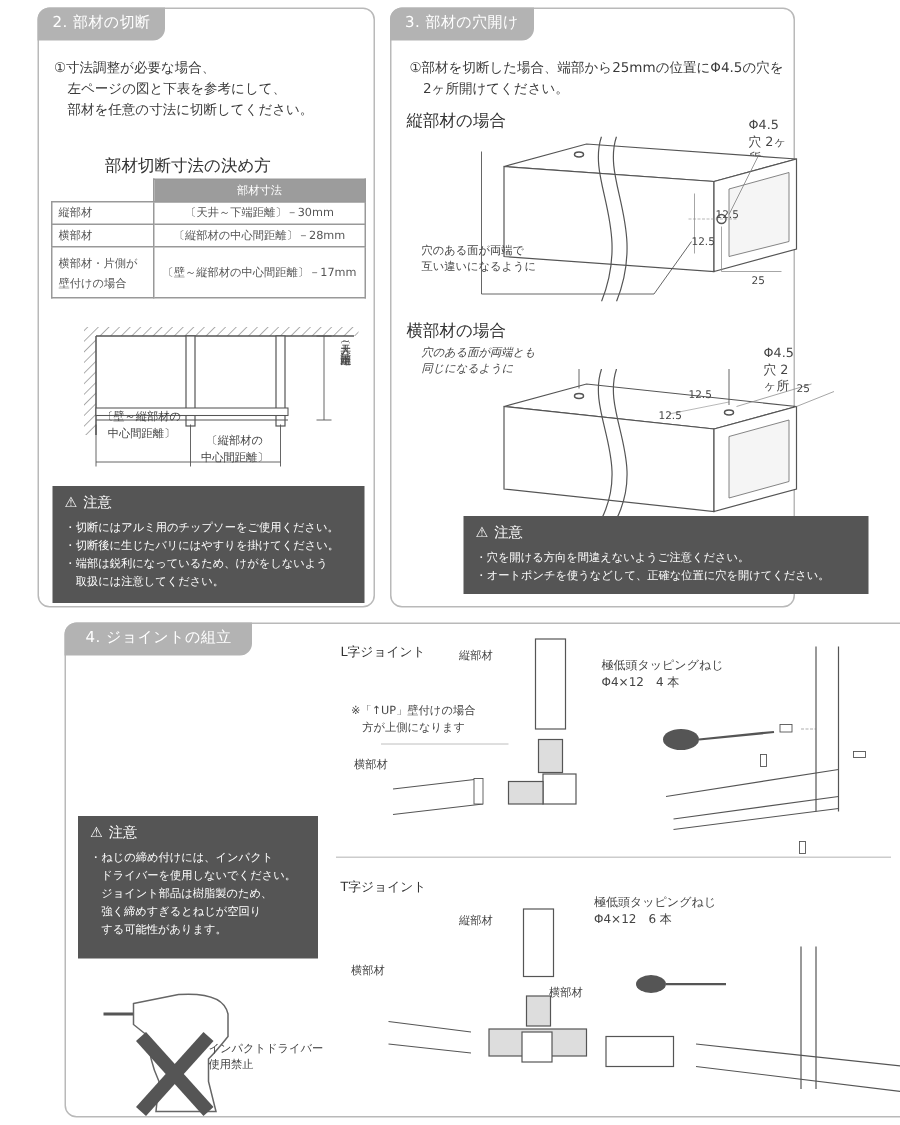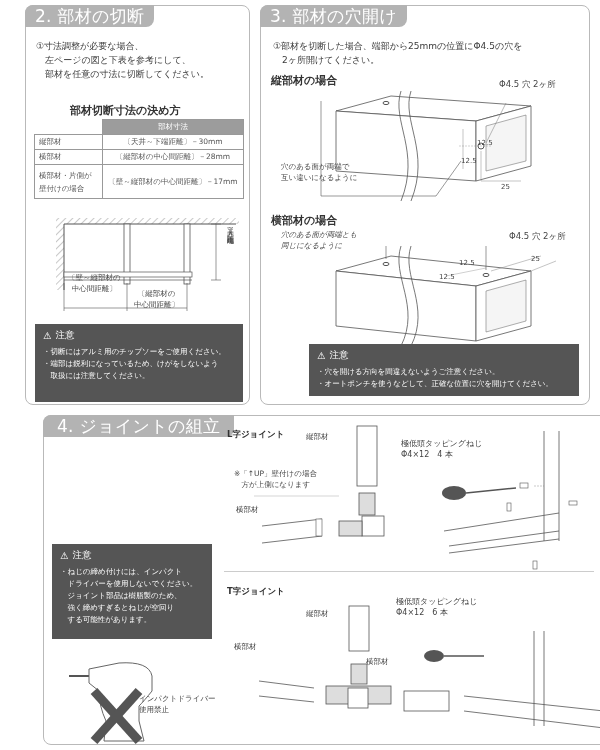--- a/index.html
+++ b/index.html
@@ -1,20 +1,20 @@
 <!DOCTYPE html>
 <html><head>
 <meta charset="utf-8">
 <style>
   * { box-sizing: border-box; margin: 0; padding: 0; }
   body { width: 600px; height: 750px; background: #ffffff; font-family: "DejaVu Sans", sans-serif; color: #3a3a3a; position: relative; overflow: hidden; }
   .panel { position: absolute; border: 1px solid #b9b9b9; border-radius: 8px; background: #fff; }
-  .tab { position: absolute; left: -1px; top: -1px; background: #b3b3b3; color: #fff; font-size: 17px; padding: 4px 10px; border-radius: 8px 0 8px 0; height: 22px; line-height: 14px; letter-spacing: 0.3px; }
+  .tab { position: absolute; left: -1px; top: -1px; background: #b3b3b3; color: #fff; font-size: 10px; padding: 4px 10px; border-radius: 8px 0 8px 0; height: 22px; line-height: 14px; letter-spacing: 0.3px; }
   .txt { position: absolute; font-size: 9px; line-height: 14px; color: #3a3a3a; white-space: pre-line; }
-  .h { position: absolute; font-size: 11px; font-weight: bold; color: #333; }
+  .h { position: absolute; font-size: 11px; font-weight: normal; color: #333; }
   .label { position: absolute; font-size: 7.5px; color: #444; white-space: pre-line; line-height: 11px; }
   table.cut { position: absolute; border-collapse: collapse; font-size: 7.5px; color: #555; }
   table.cut td, table.cut th { border: 1px solid #999; padding: 2px 4px; height: 15px; }
   table.cut th { background: #9c9c9c; color: #fff; font-weight: normal; text-align: center; }
   table.cut td.val { text-align: center; }
   table.cut td.blank { border: none; }
   .warn { position: absolute; background: #555555; color: #fff; padding: 5px 8px; }
   .warn-title { font-size: 9.5px; display: flex; align-items: center; gap: 4px; margin-bottom: 4px; }
   .warn-item { font-size: 7.5px; line-height: 12px; white-space: pre-line; }
   svg { position: absolute; }
@@ -78,26 +78,27 @@
   <div class="label" style="left:108px;top:282px;text-align:center;">〔縦部材の
 中心間距離〕</div>
   <div class="label" style="left:198px;top:218px;writing-mode:vertical-rl;font-size:7px;">〔天井～下端距離〕</div>
 
   <div class="warn" style="left:9px;top:318px;width:208px;height:78px;">
     <div class="warn-title">
       <span>⚠</span>
       <span>注意</span>
     </div>
     <div class="warn-item">・切断にはアルミ用のチップソーをご使用ください。</div>
+    <div class="warn-item">・切断後に生じたバリにはやすりを掛けてください。</div>
     <div class="warn-item">・端部は鋭利になっているため、けがをしないよう
 　取扱には注意してください。</div>
   </div>
 </div>
 
-<div class="panel" style="left:260px;top:5px;width:330px;height:400px;">
+<div class="panel" style="left:260px;top:5px;width:270px;height:400px;">
   <div class="tab">3. 部材の穴開け</div>
   <div class="txt" style="left:12px;top:33px;width:310px;">①部材を切断した場合、端部から25mmの位置にΦ4.5の穴を
 　2ヶ所開けてください。</div>
 
   <div class="h" style="left:10px;top:67px;">縦部材の場合</div>
   <div class="label" style="left:238px;top:73px;font-size:8.5px;">Φ4.5 穴 2ヶ所</div>
 
   <svg style="left:30px;top:85px;" width="295" height="110" viewBox="0 0 295 110">
     <polygon points="45,20 100,5 240,15 185,30" fill="#fff" stroke="#555" stroke-width="0.8"></polygon>
     <polygon points="45,20 185,30 185,90 45,80" fill="#fff" stroke="#555" stroke-width="0.8"></polygon>

